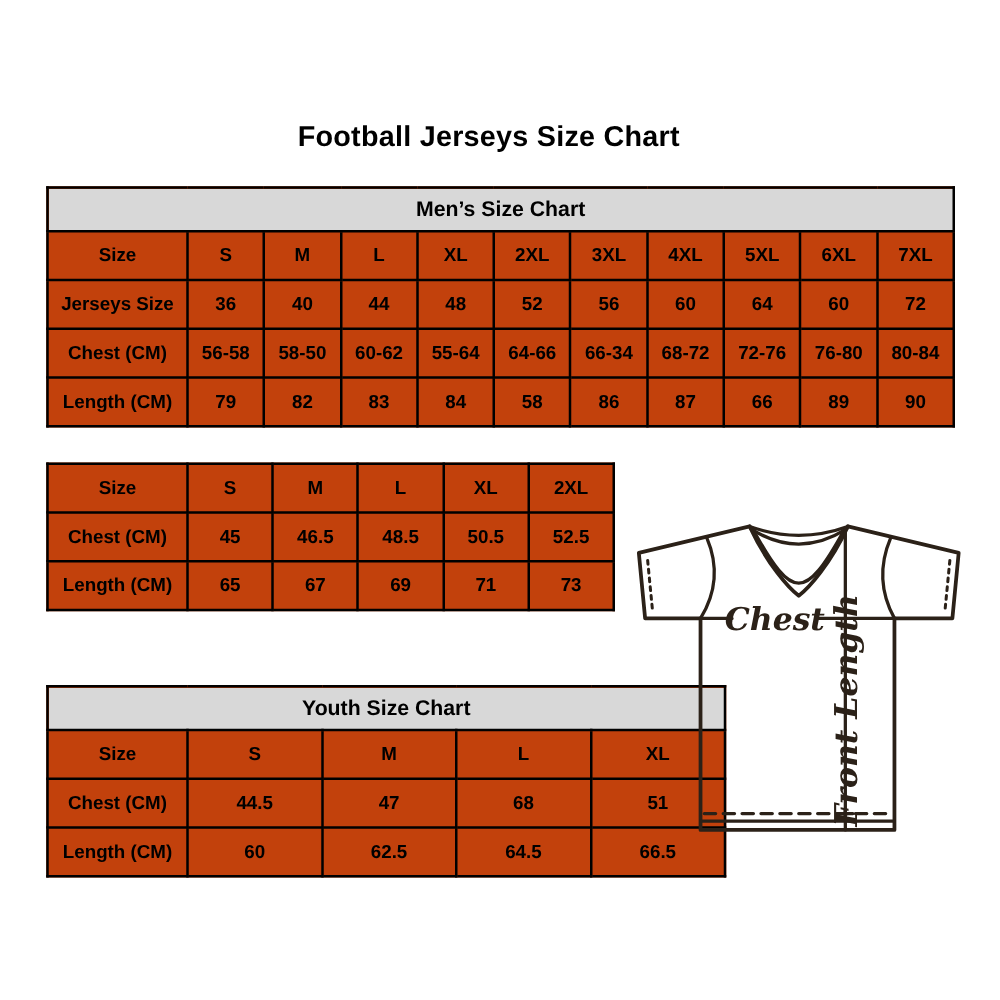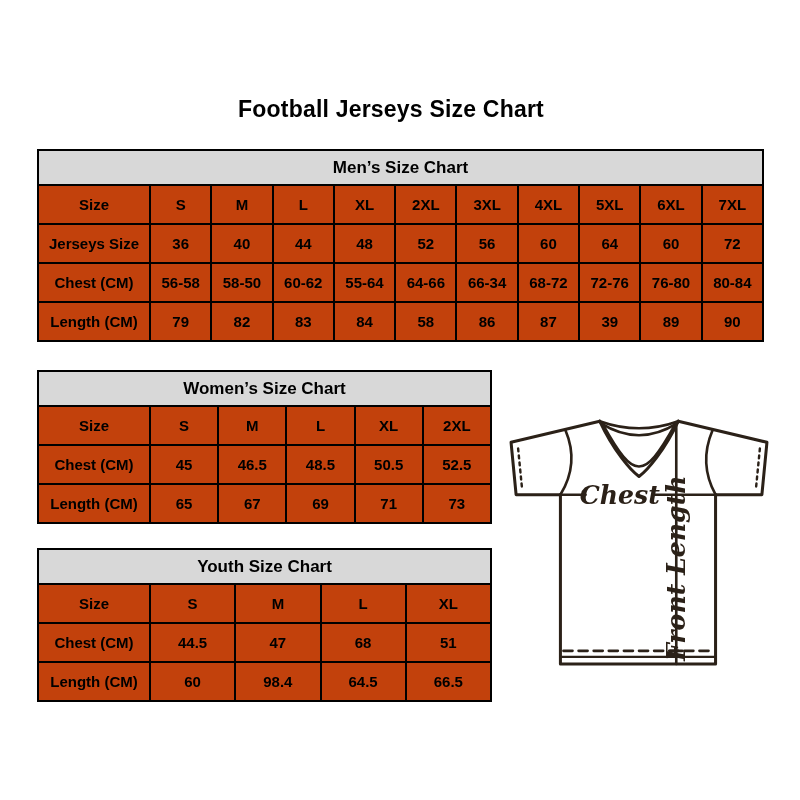--- a/index.html
+++ b/index.html
@@ -18,21 +18,21 @@
   table.size-table td{
     border:2px solid #000;text-align:center;vertical-align:middle;
     font-weight:bold;font-size:15px;color:#000;height:37px;padding:0 1px;
     overflow:hidden;white-space:nowrap;
   }
   table.size-table td.ttl{
     background:#d8d8d8;font-size:17px;height:33px;
   }
   #mens{left:37px;top:149px;width:727px;}
   #womens{left:37px;top:370px;width:455px;}
-  #youth{left:37px;top:548px;width:455px;}
+  #youth{left:37px;top:548px;width:544px;}
   col.c0{width:112px;}
   #jersey-diagram{position:absolute;left:503px;top:399px;width:272px;height:272px;}
 </style>
 </head>
 <body>
 
 <h1 id="page-title">Football Jerseys Size Chart</h1>
 
 <table class="size-table" id="mens">
   <colgroup>
@@ -84,36 +84,33 @@
   </tr>
   <tr>
     <td>Length (CM)</td>
     <td>79</td>
     <td>82</td>
     <td>83</td>
     <td>84</td>
     <td>58</td>
     <td>86</td>
     <td>87</td>
-    <td>39</td>
+    <td>66</td>
     <td>89</td>
     <td>90</td>
   </tr>
 </tbody>
   </table>
 
 <table class="size-table" id="womens">
   <colgroup>
       <col class="c0">
       <col span="5">
     </colgroup>
   <tbody>
-      <tr>
-        <td class="ttl" colspan="6">Women’s Size Chart</td>
-      </tr>
   <tr>
     <td>Size</td>
     <td>S</td>
     <td>M</td>
     <td>L</td>
     <td>XL</td>
     <td>2XL</td>
   </tr>
   <tr>
     <td>Chest (CM)</td>
@@ -153,21 +150,21 @@
   <tr>
     <td>Chest (CM)</td>
     <td>44.5</td>
     <td>47</td>
     <td>68</td>
     <td>51</td>
   </tr>
   <tr>
     <td>Length (CM)</td>
     <td>60</td>
-    <td>98.4</td>
+    <td>62.5</td>
     <td>64.5</td>
     <td>66.5</td>
   </tr>
 </tbody>
   </table>
 
 <svg id="jersey-diagram" viewBox="0 0 270 270" xmlns="http://www.w3.org/2000/svg" aria-hidden="true">
   <g fill="none" stroke="#2b2118" stroke-width="3" stroke-linejoin="round" stroke-linecap="round">
 
     <path d="M96,22 L8,43 L13,95 L57,95"></path>

